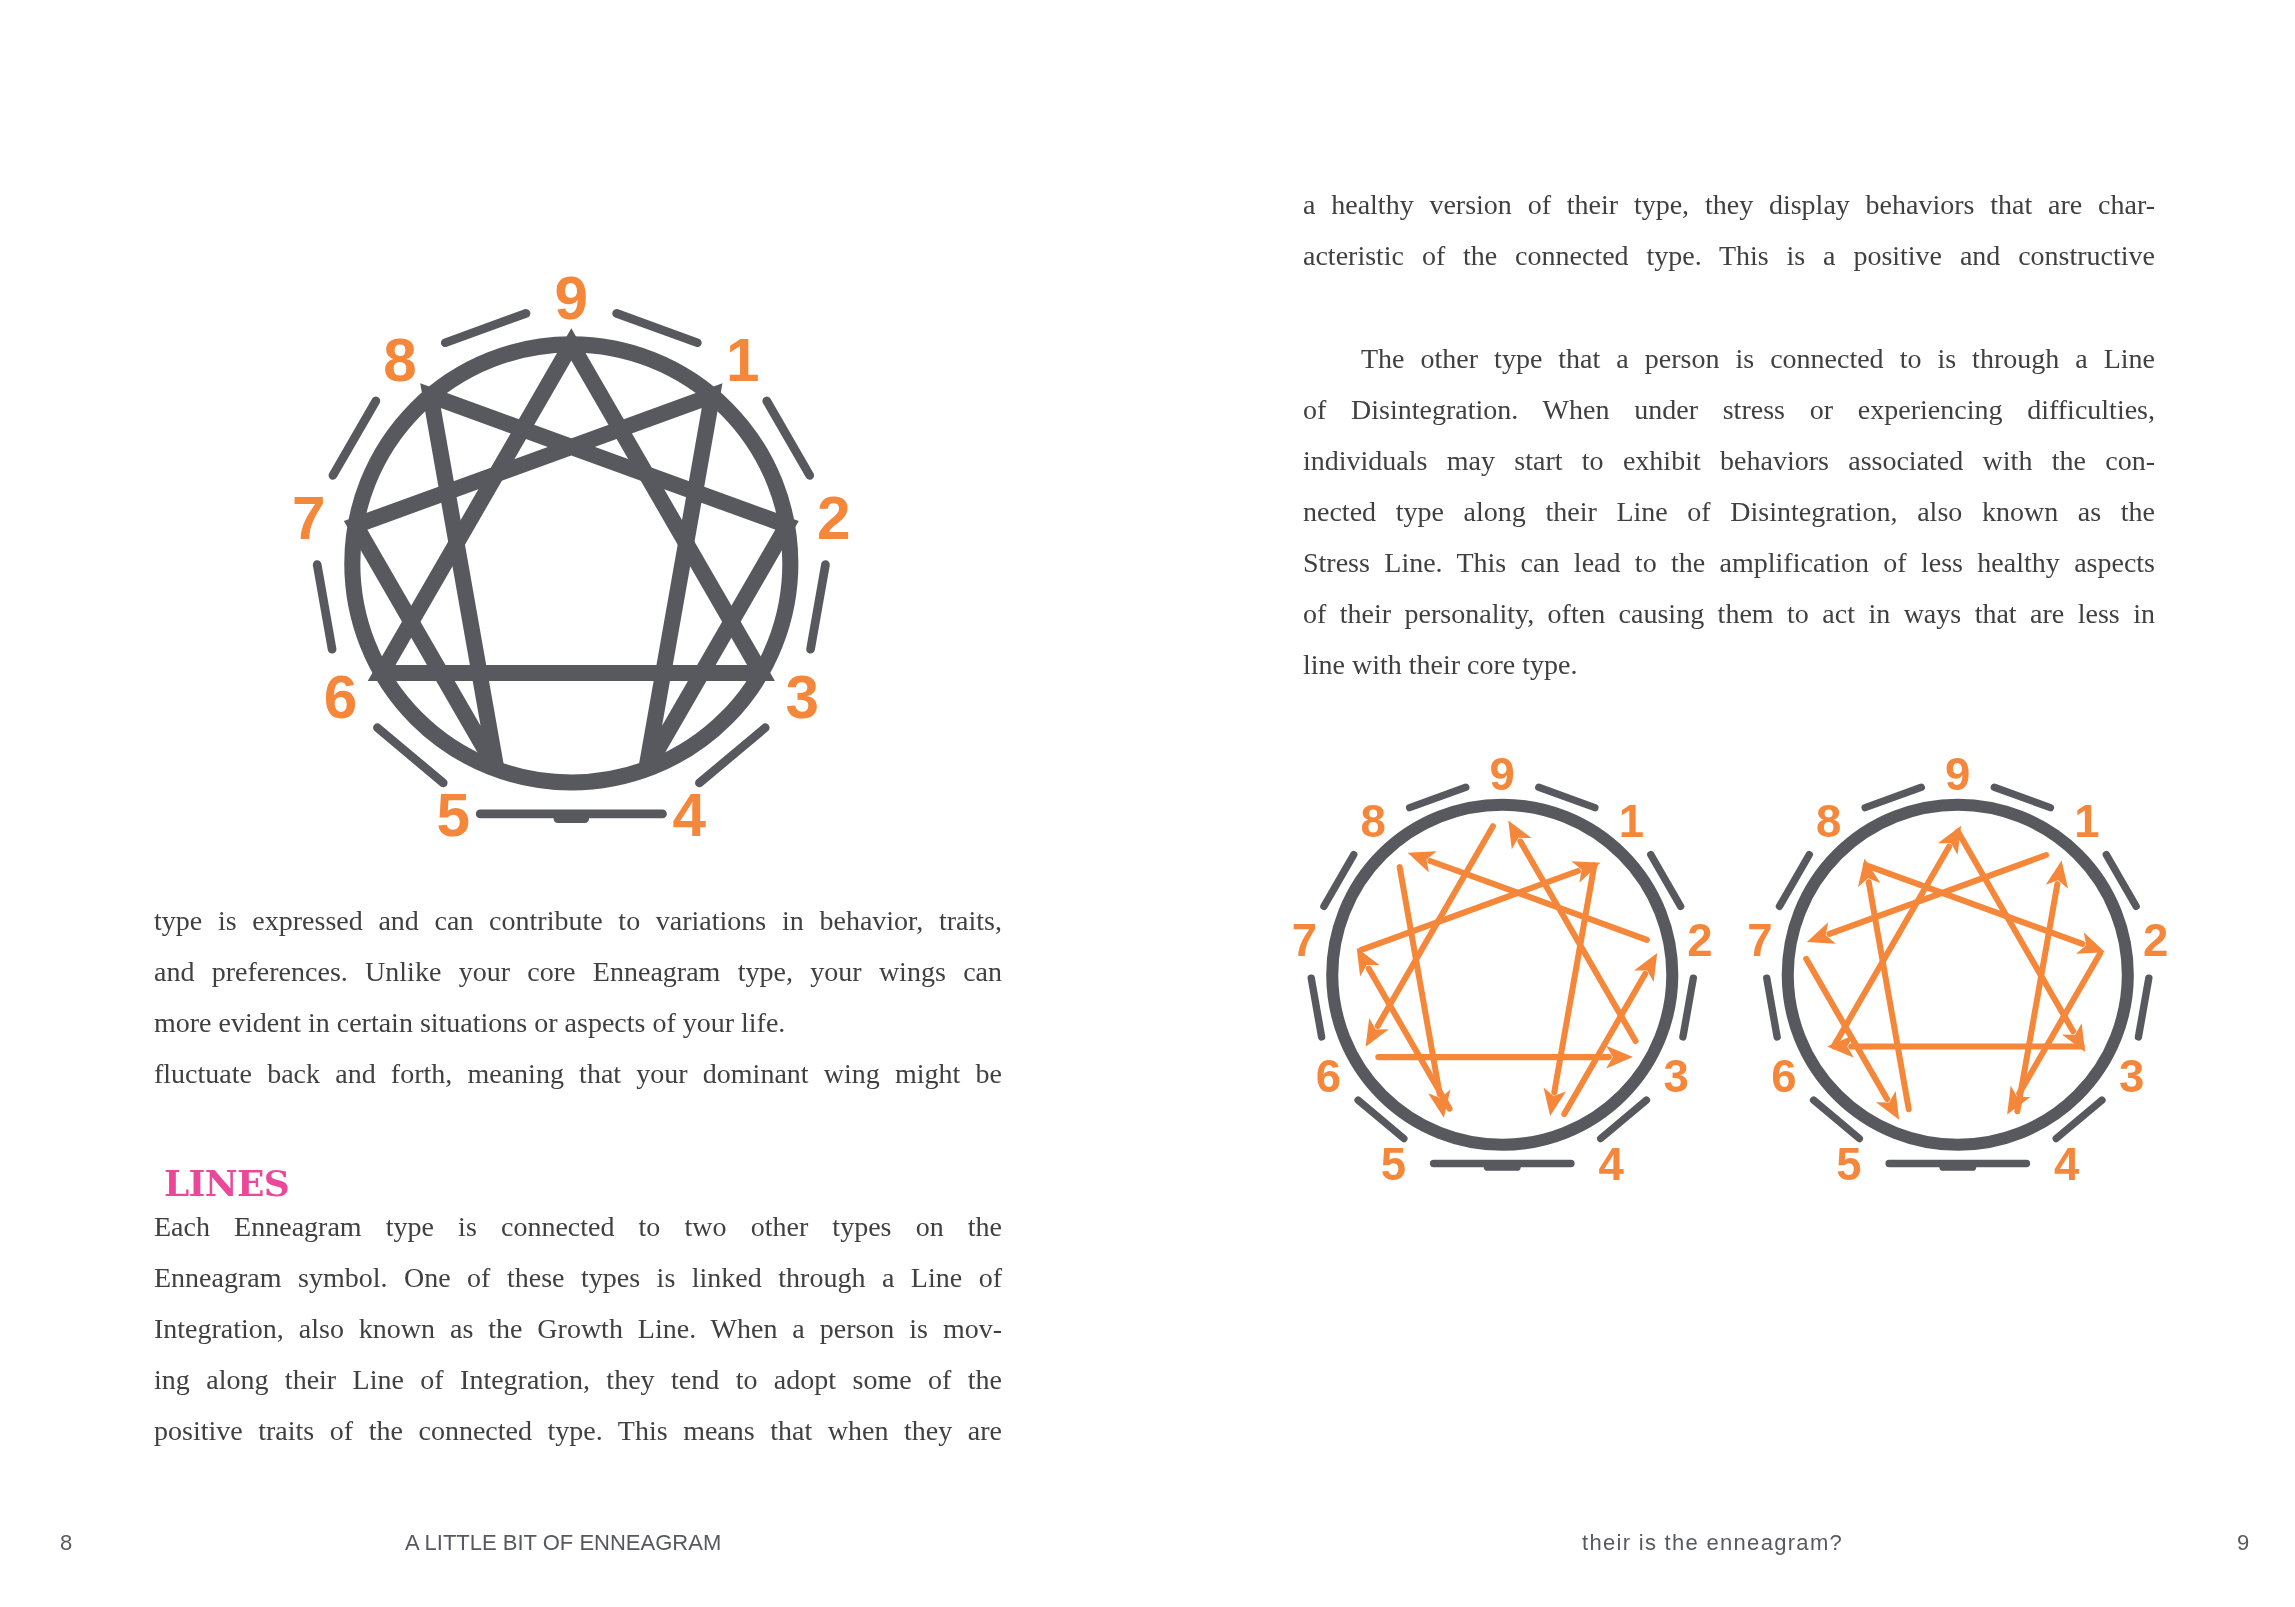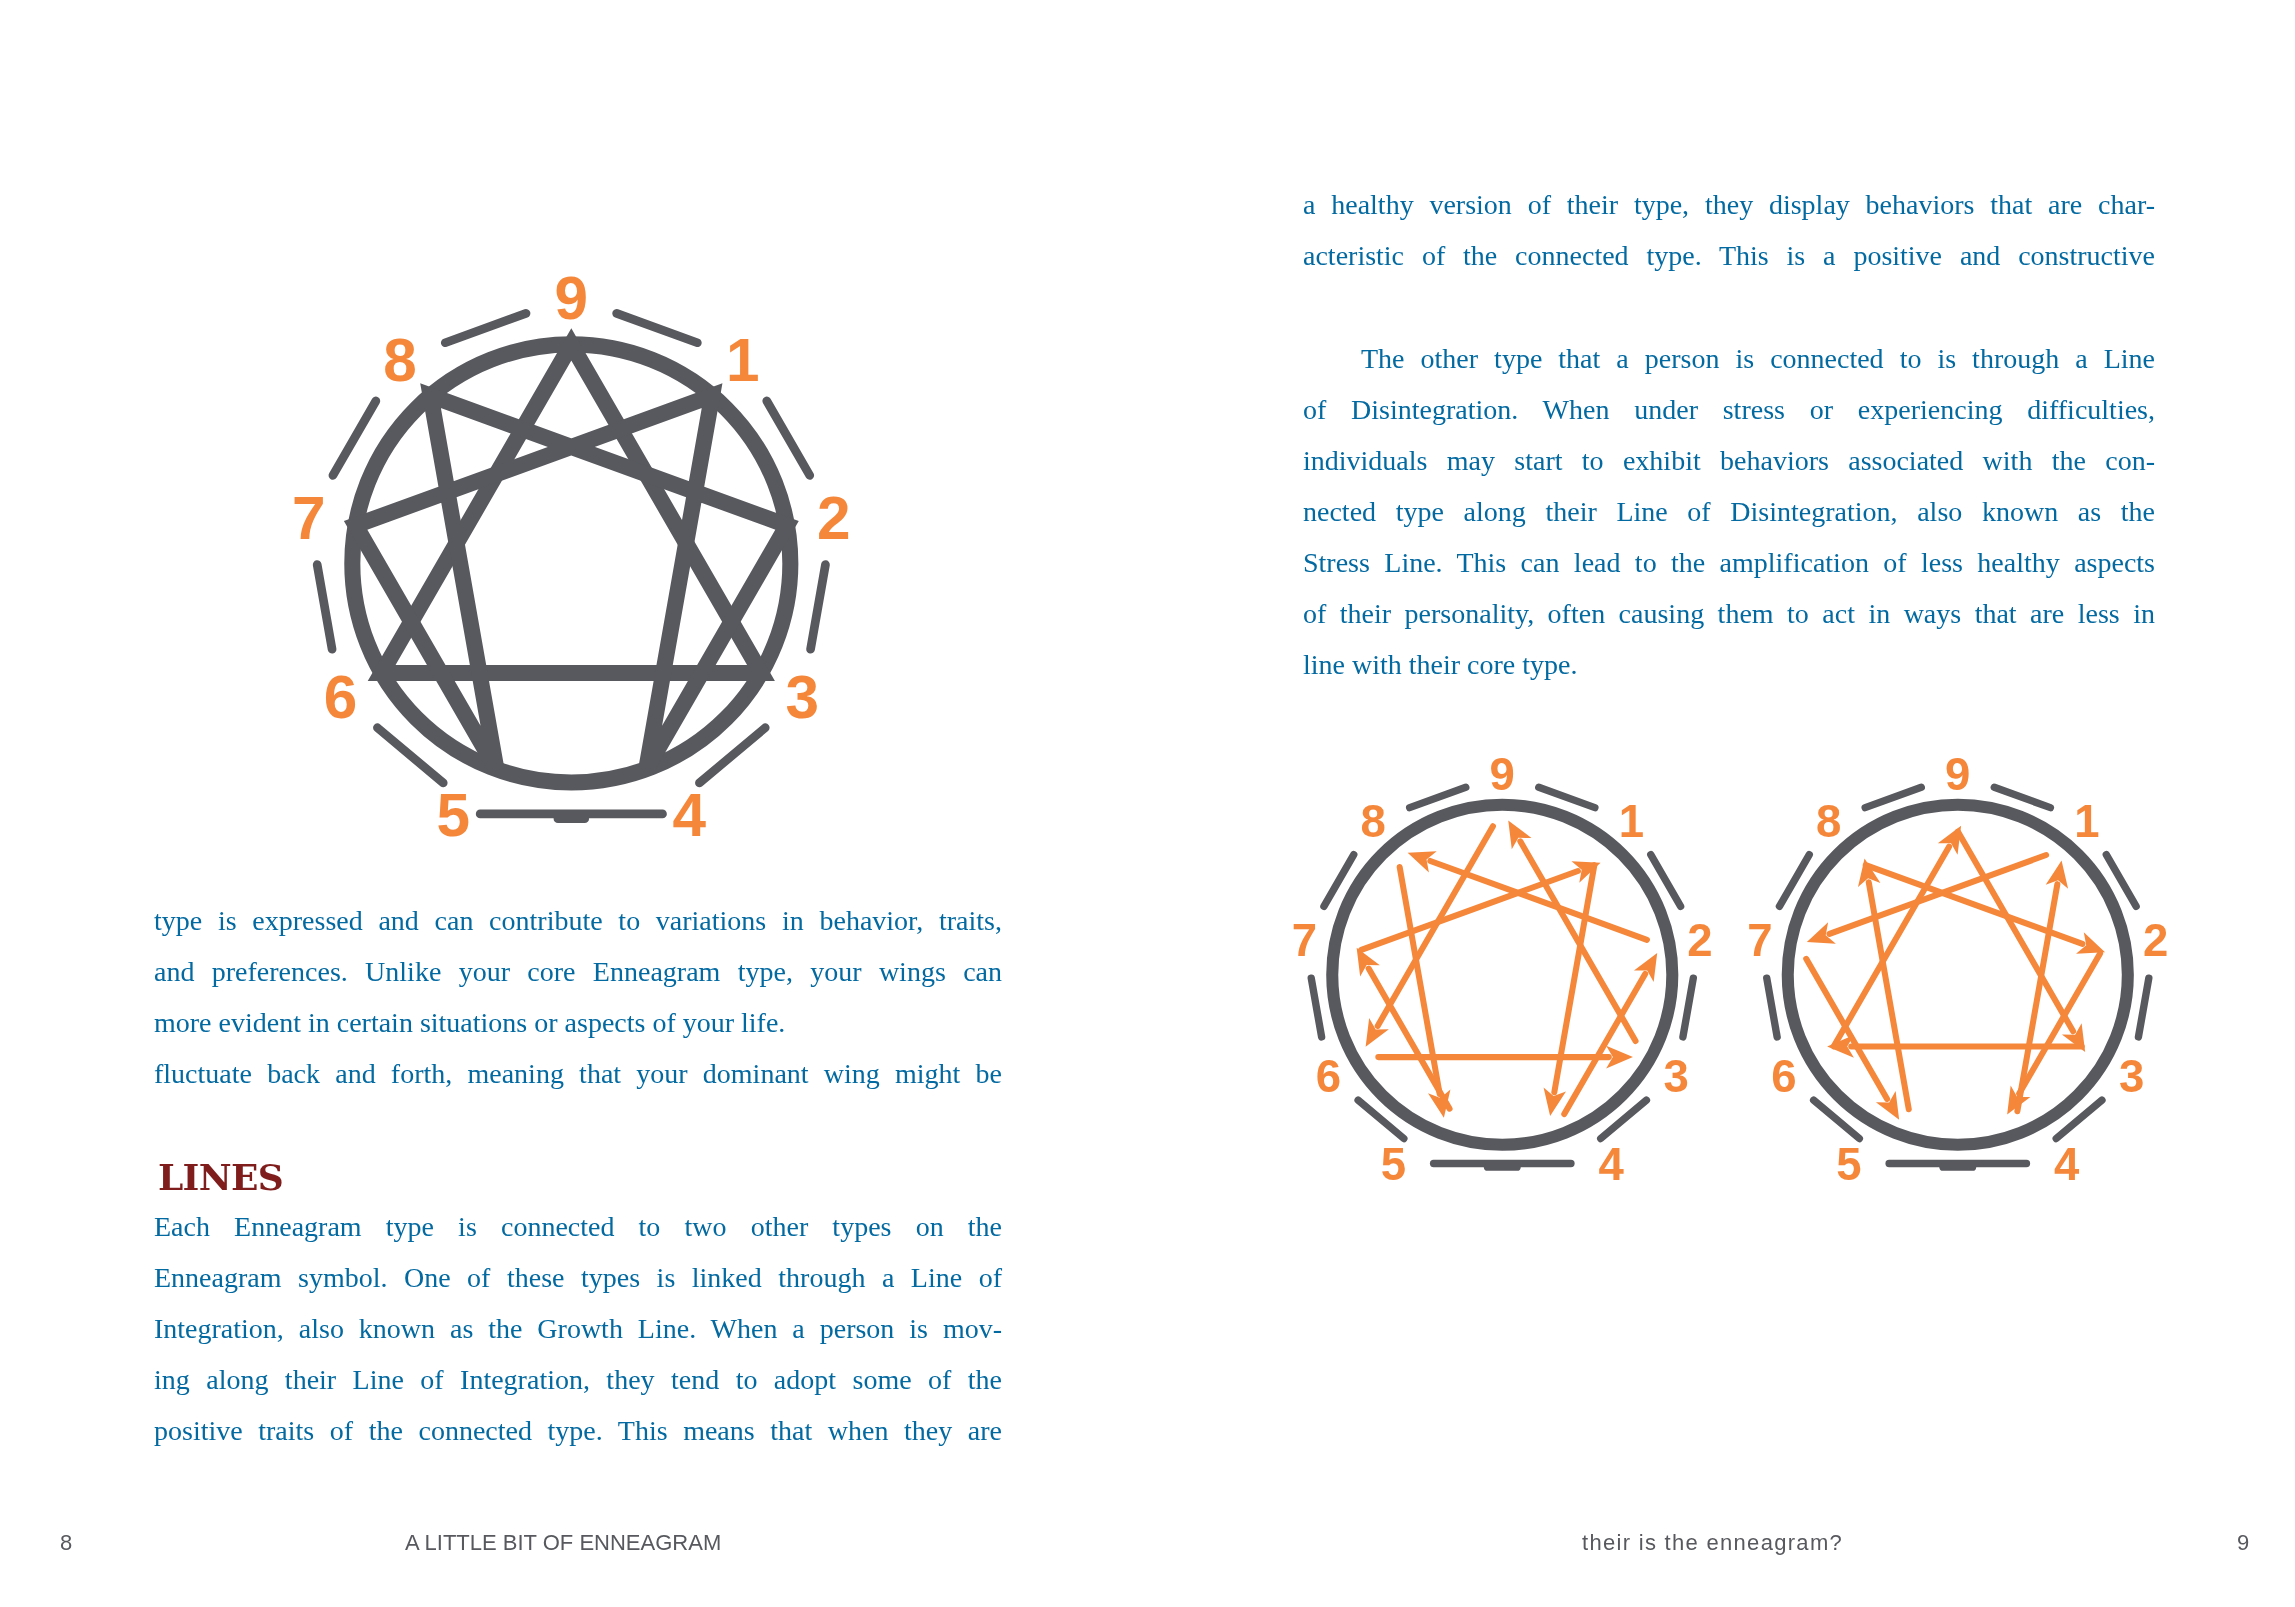--- a/index.html
+++ b/index.html
@@ -5,29 +5,29 @@
   html, body { margin:0; padding:0; background:#ffffff; }
   body { width:2295px; height:1607px; position:relative; overflow:hidden;
          font-family:"Liberation Serif", "DejaVu Serif", serif; color:#58595e; }
   .page { position:absolute; top:0; height:1607px; }
   .page-left { left:0; width:1148px; }
   .page-right { left:1148px; width:1148px; }
 
   .diagram { position:absolute; }
   .diagram svg { display:block; overflow:visible; }
 
-  .body-text { position:absolute; font-size:28px; line-height:51px; color:#0369a1;
+  .body-text { position:absolute; font-size:28px; line-height:51px; color:#404040;
                text-align:justify; }
   .line { display:block; white-space:nowrap; text-align-last:justify; text-align:justify; }
   .line.last { text-align-last:left; }
   .indent { padding-left:58px; }
 
-  .heading-lines { position:absolute; left:154px; top:1153px; margin:4px;
+  .heading-lines { position:absolute; left:154px; top:1153px; margin:10px;
                    font-family:"DejaVu Serif", "Liberation Serif", serif; font-weight:bold;
-                   font-size:36px; letter-spacing:-0.7px; color:#7f1d1d; line-height:40px; }
+                   font-size:36px; letter-spacing:-0.7px; color:#ec4899; line-height:40px; }
 
   .footer { position:absolute; top:1529px; font-family:"Liberation Sans", "DejaVu Sans", sans-serif;
             font-size:22px; color:#58595e; line-height:27px; letter-spacing:0.3px; }
   .folio-left { left:60px; }
   .running-left { left:405px; letter-spacing:0px; }
   .running-right { left:1582px; letter-spacing:1.3px; }
   .folio-right { left:2237px; }
 </style>
 </head>
 <body>

